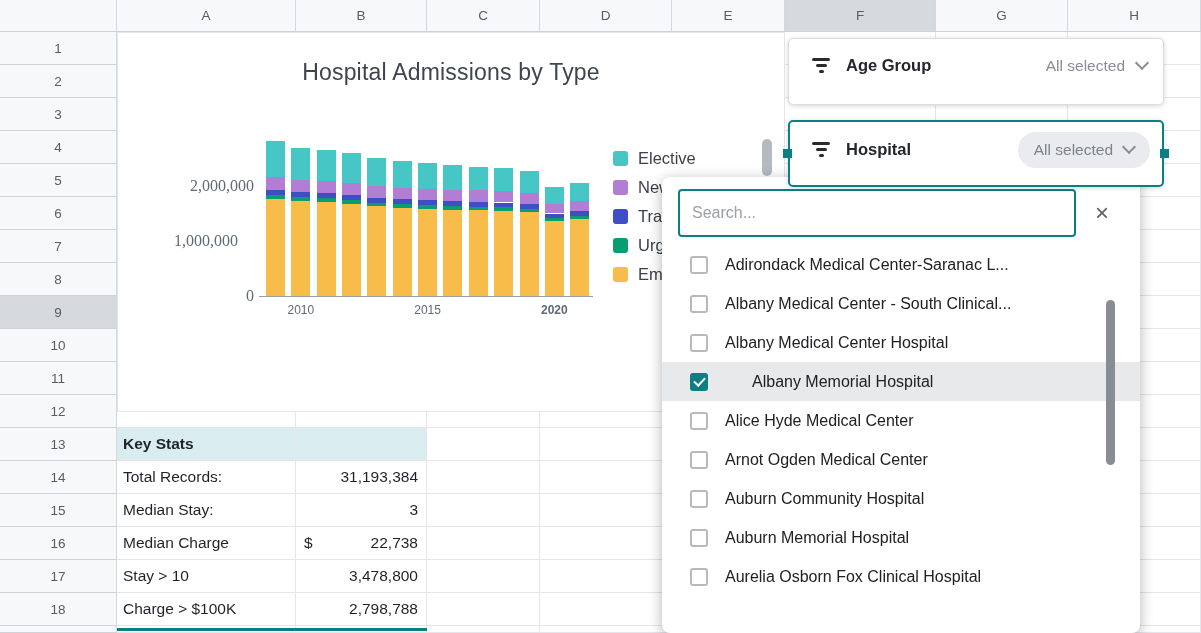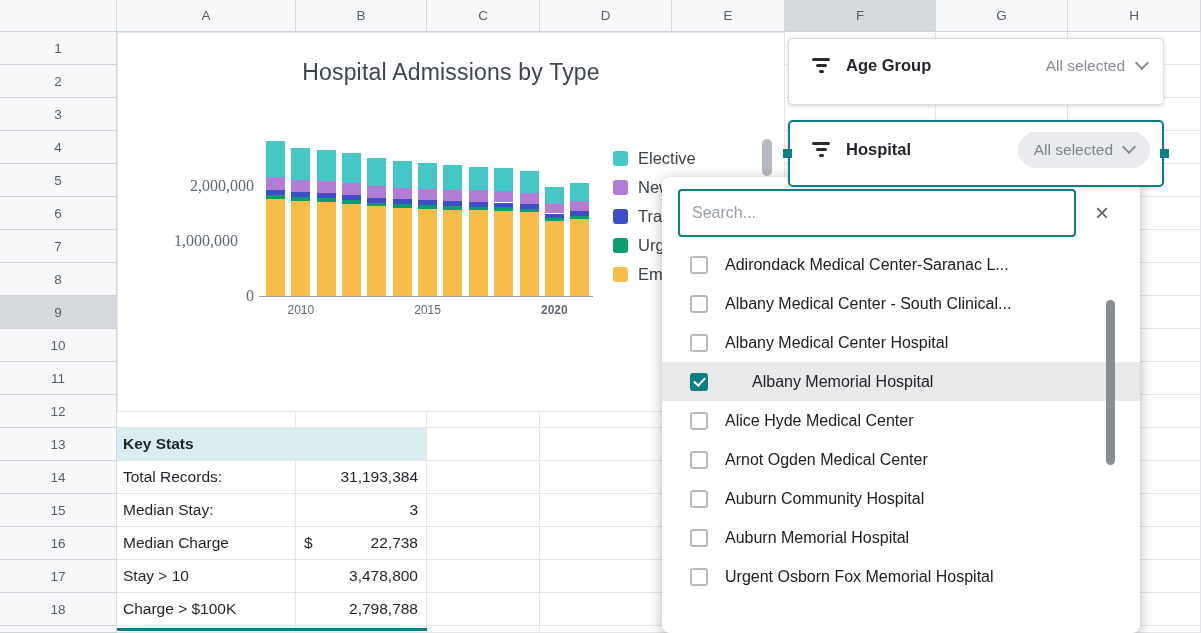--- a/index.html
+++ b/index.html
@@ -436,19 +436,19 @@
         <div class="fitem">
           <span class="cb"></span>
           <span class="flabel">Auburn Community Hospital</span>
         </div>
         <div class="fitem">
           <span class="cb"></span>
           <span class="flabel">Auburn Memorial Hospital</span>
         </div>
         <div class="fitem">
           <span class="cb"></span>
-          <span class="flabel">Urgent Osborn Fox Memorial Hospital</span>
+          <span class="flabel">Aurelia Osborn Fox Clinical Hospital</span>
         </div>
       </div>
     <div class="panel-scroll"></div>
   </div>
 
 </div>
 
 </body></html>

